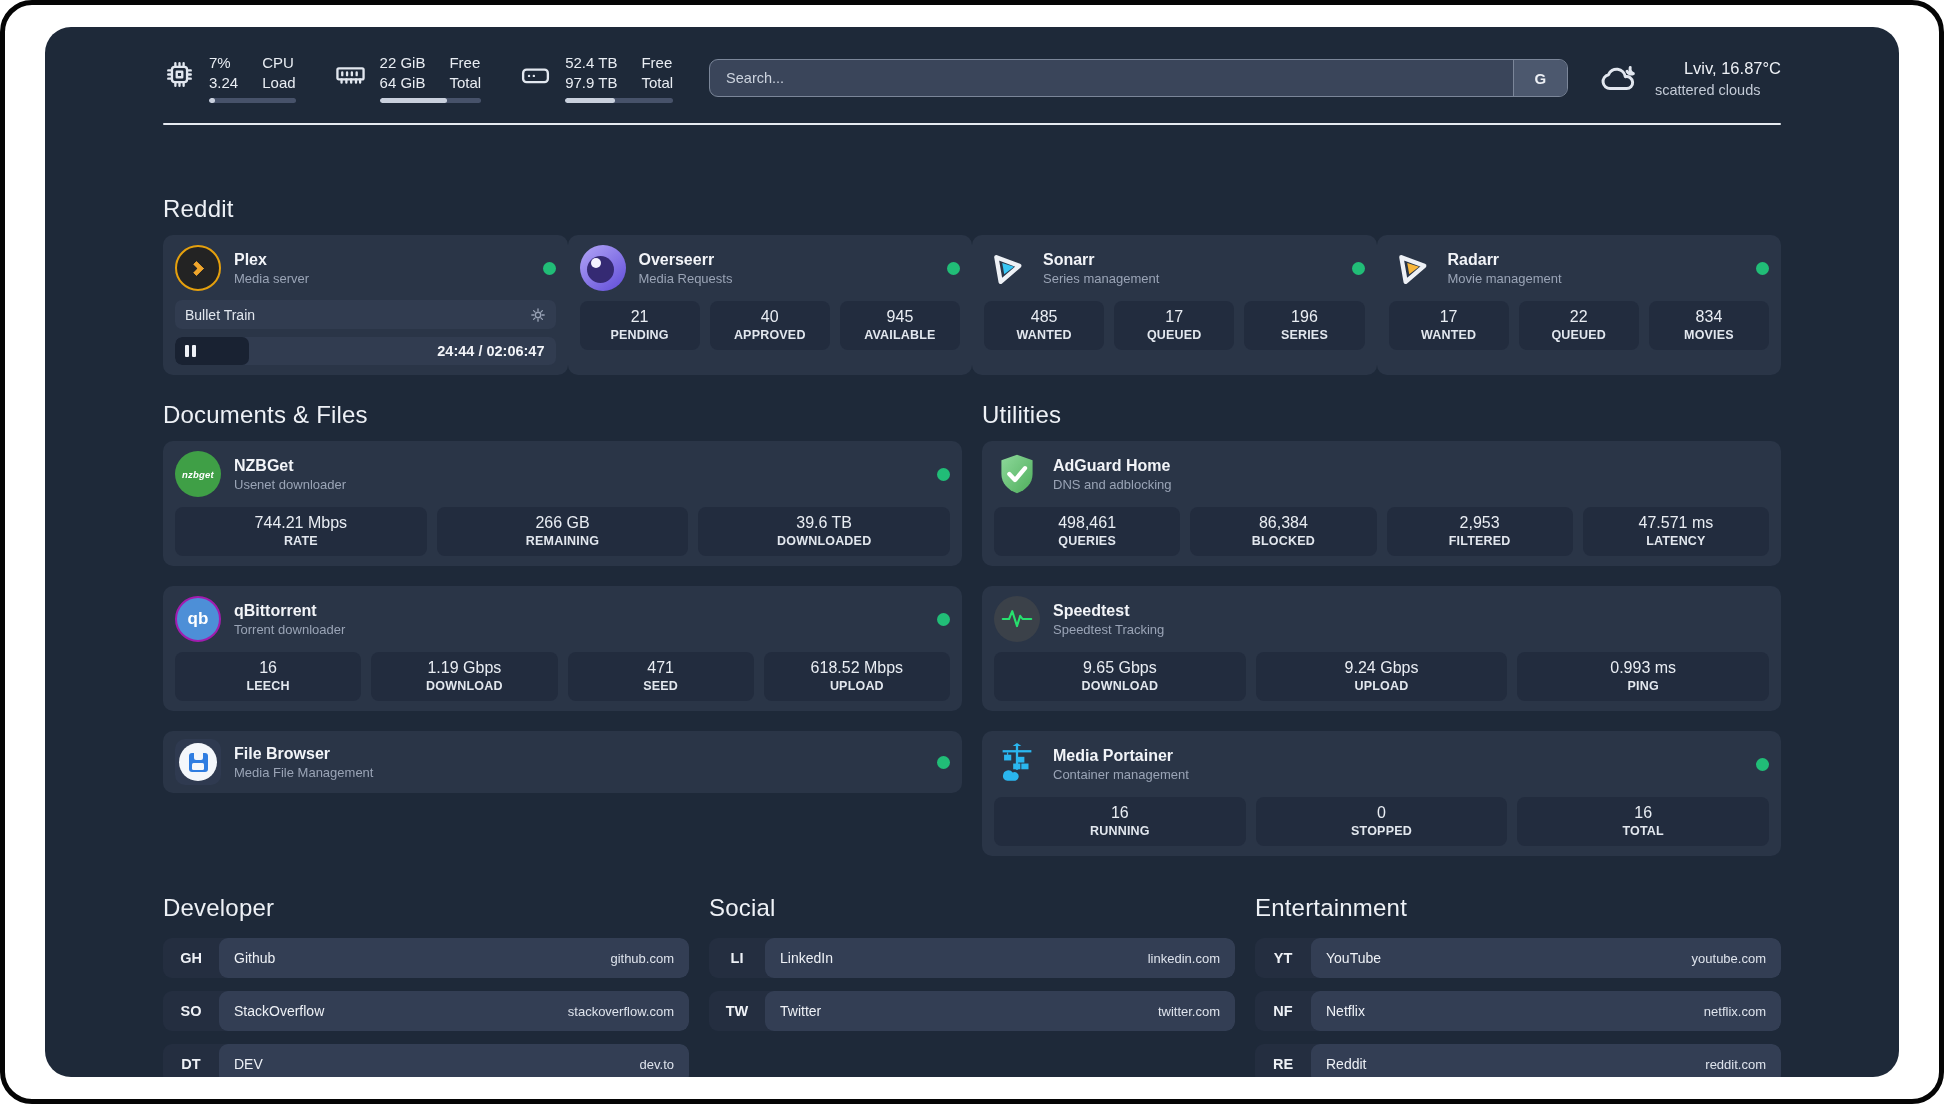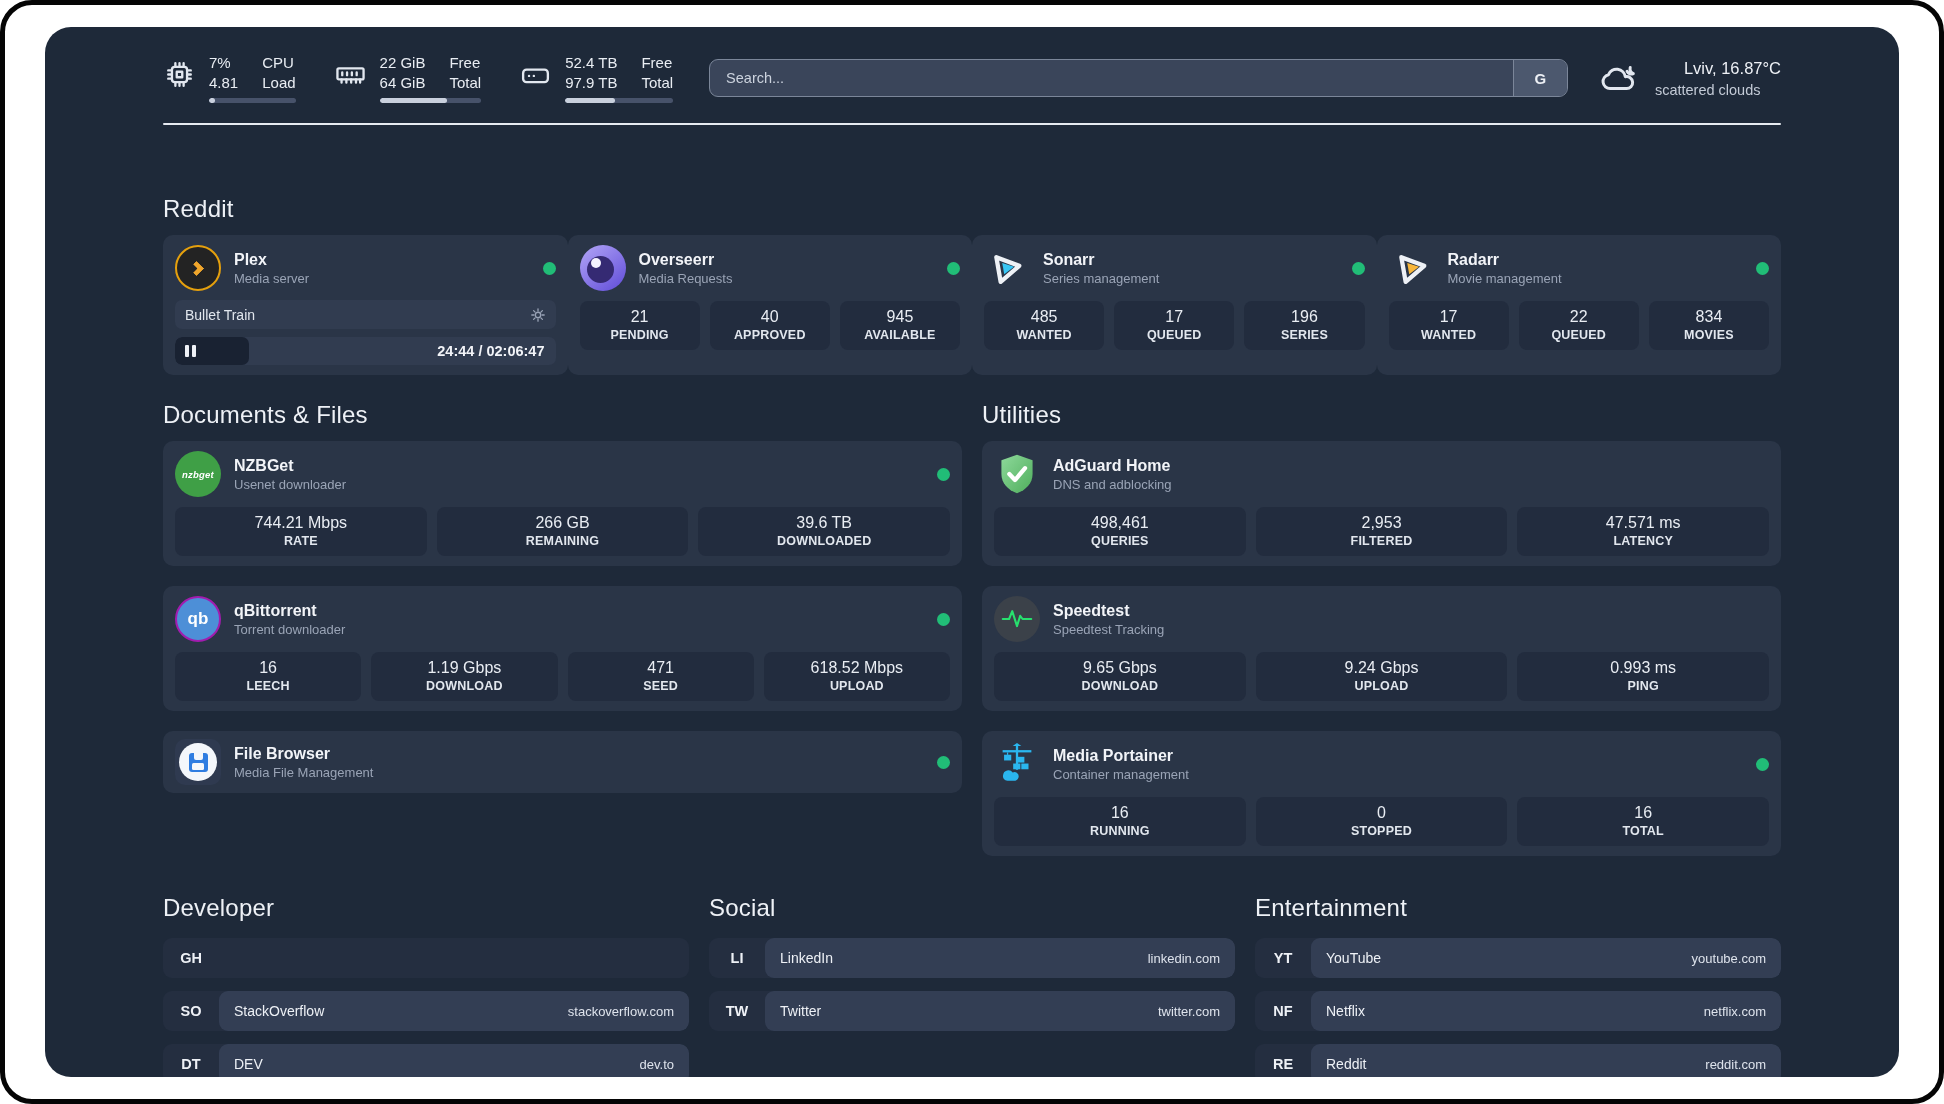--- a/index.html
+++ b/index.html
@@ -106,21 +106,21 @@
         <div class="sys">
           <svg class="sys-icon oline" viewBox="0 0 24 24">
             <rect x="6.5" y="6.5" width="11" height="11" rx="2"></rect>
             <rect x="10" y="10" width="4" height="4"></rect>
             <path d="M9 6.5V3.8 M12 6.5V3.8 M15 6.5V3.8 M9 20.2v-2.7 M12 20.2v-2.7 M15 20.2v-2.7 M6.5 9H3.8 M6.5 12H3.8 M6.5 15H3.8 M20.2 9h-2.7 M20.2 12h-2.7 M20.2 15h-2.7"></path>
           </svg>
           <div class="sys-text">
             <div class="sys-cols">
               <div class="sys-col">
                 <span>7%</span>
-                <span>4.81</span>
+                <span>3.24</span>
               </div>
               <div class="sys-col">
                 <span>CPU</span>
                 <span>Load</span>
               </div>
             </div>
             <div class="sys-bar">
               <div class="sys-fill" style="width: 7%;"></div>
             </div>
           </div>
@@ -425,20 +425,24 @@
               <div class="cname">AdGuard Home</div>
               <div class="cdesc">DNS and adblocking</div>
             </div>
           </div>
           <div class="stats">
             <div class="stat">
               <div class="stat-v">498,461</div>
                 <div class="stat-l">QUERIES</div>
             </div>
             <div class="stat">
+              <div class="stat-v">86,384</div>
+                <div class="stat-l">BLOCKED</div>
+            </div>
+            <div class="stat">
               <div class="stat-v">2,953</div>
                 <div class="stat-l">FILTERED</div>
             </div>
             <div class="stat">
               <div class="stat-v">47.571 ms</div>
                 <div class="stat-l">LATENCY</div>
             </div>
           </div>
         </div>
 
@@ -509,20 +513,24 @@
           </div>
         </div>
       </div>
     </div>
 
     <div class="links">
       <div>
         <div class="sec-title">Developer</div>
         <div class="lrow">
           <div class="labbr">GH</div>
+          <div class="lbody">
+              <span class="lname">Github</span>
+              <span class="lurl">github.com</span>
+            </div>
         </div>
         <div class="lrow">
           <div class="labbr">SO</div>
           <div class="lbody">
               <span class="lname">StackOverflow</span>
               <span class="lurl">stackoverflow.com</span>
             </div>
         </div>
         <div class="lrow">
           <div class="labbr">DT</div>

